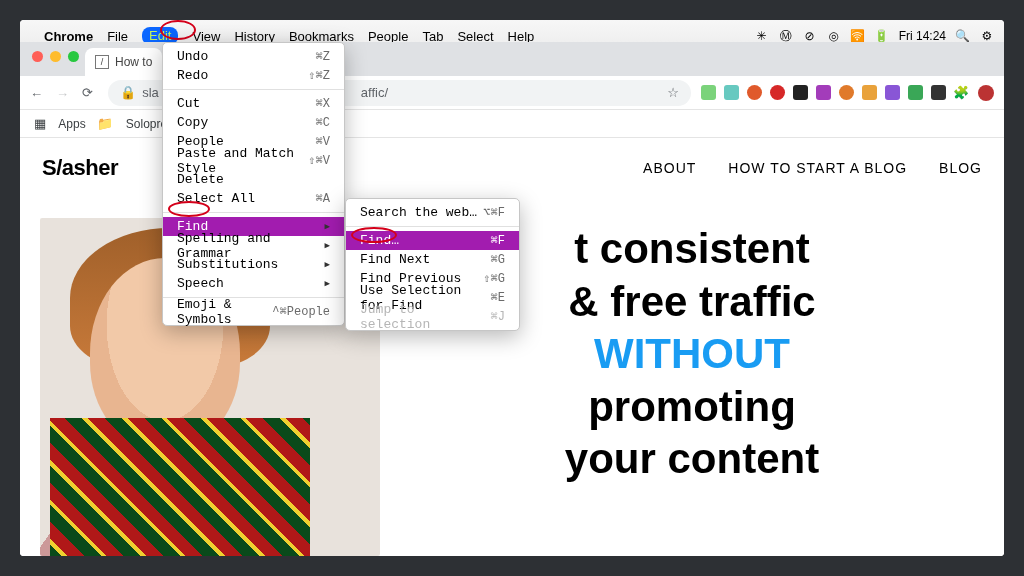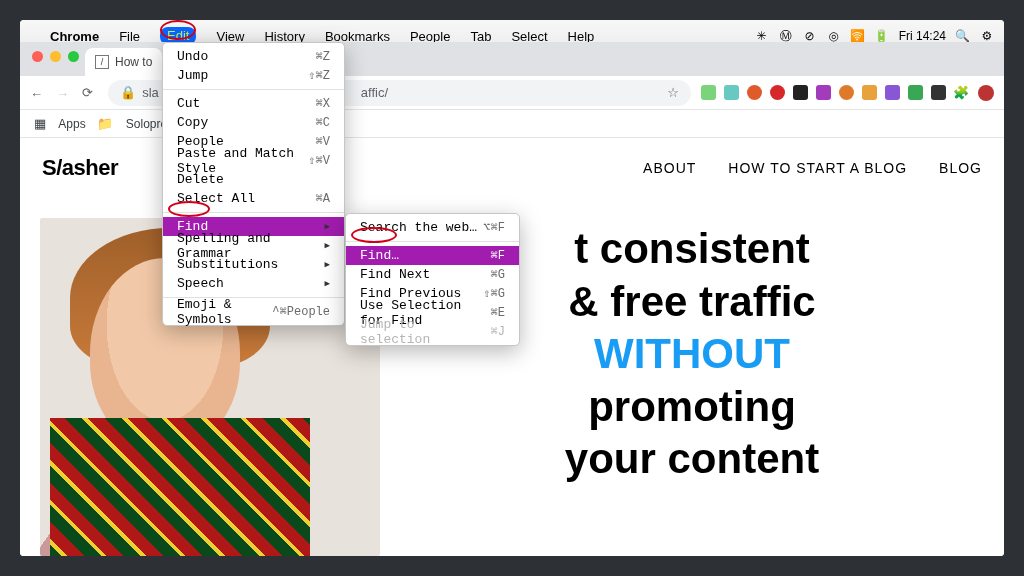--- a/index.html
+++ b/index.html
@@ -1,19 +1,19 @@
 <!DOCTYPE html>
 <html><head>
 <meta charset="utf-8">
 <style>
   * { margin:0; padding:0; box-sizing:border-box; }
   html,body { width:1024px; height:576px; background:#2d3034; font-family:-apple-system,"Helvetica Neue",Arial,sans-serif; font-size:13px; overflow:hidden; }
   .frame { position:absolute; left:20px; top:20px; right:20px; bottom:20px; background:#fff; border-radius:4px; overflow:hidden; }
   
-  .mac-menubar { height:22px; background:linear-gradient(#f7f7f7,#ececec); display:flex; align-items:center; padding:16px 10px; font-size:13px; gap:20px; }
+  .mac-menubar { height:22px; background:linear-gradient(#f7f7f7,#ececec); display:flex; align-items:center; padding:16px 10px; font-size:13px; gap:14px; }
   .mac-menubar .apple { font-size:14px; }
   .mac-menubar .app { font-weight:600; }
   .mac-menubar .menu-item { cursor:default; }
   .mac-menubar .menu-item.hl { background:#0a66ff; color:#bef264; padding:1px 7px 2px; border-radius:8px; }
   .circle-red { position:absolute; border:2px solid #d4001a; border-radius:50%; pointer-events:none; }
   .menubar-right { margin-left:auto; display:flex; align-items:center; gap:10px; font-size:12px; }
   .menubar-right .ic { width:14px; height:14px; display:inline-flex; align-items:center; justify-content:center; }
   
   .chrome { position:absolute; left:0; top:22px; right:0; bottom:0; background:#fff; }
   .tabrow { height:34px; background:#dfe1e4; display:flex; align-items:flex-end; padding-left:8px; }
@@ -46,21 +46,21 @@
   .menu { position:absolute; background:#fff; border:1px solid #c6c6c6; border-radius:5px; box-shadow:0 6px 22px rgba(0,0,0,.28); font-size:13px; color:#000; padding:4px 0; }
   .menu .row { display:flex; align-items:center; padding:2px 14px; height:19px;font-family:Liberation Mono, monospace; }
   .menu .row .sc { margin-left:auto; color:#6a6a6a; font-size:12px; }
   .menu .sep { height:1px; background:#e0e0e0; margin:4px 0; }
   .menu .row.arrow::after{content:"▶";font-size:9px;margin-left:auto;color:#333;}
   .menu .row.hl { background:#a21caf; color:#fff; }
   .menu .row.hl .sc{color:#fff;}
   .menu .row.dis { color:#b5b5b5; }
   .menu .row.dis .sc{color:#b5b5b5;}
   .menu1 { left:142px; top:22px; width:183px; }
-  .menu2 { left:325px; top:193px; width:175px; }
+  .menu2 { left:325px; top:178px; width:175px; }
 </style>
 </head>
 <body>
 
 <div class="frame">
 
   <div class="mac-menubar">
     <span class="apple"></span>
     <span class="app">Chrome</span>
     <span class="menu-item">File</span>
@@ -157,21 +157,21 @@
       </div>
     </div>
   </div>
 
   <div class="menu menu1">
     <div class="row">
         <span>Undo</span>
         <span class="sc">⌘Z</span>
       </div>
     <div class="row">
-        <span>Jump</span>
+        <span>Redo</span>
         <span class="sc">⇧⌘Z</span>
       </div>
     <div class="sep"></div>
     <div class="row">
         <span>Cut</span>
         <span class="sc">⌘X</span>
       </div>
     <div class="row">
         <span>Copy</span>
         <span class="sc">⌘C</span>

